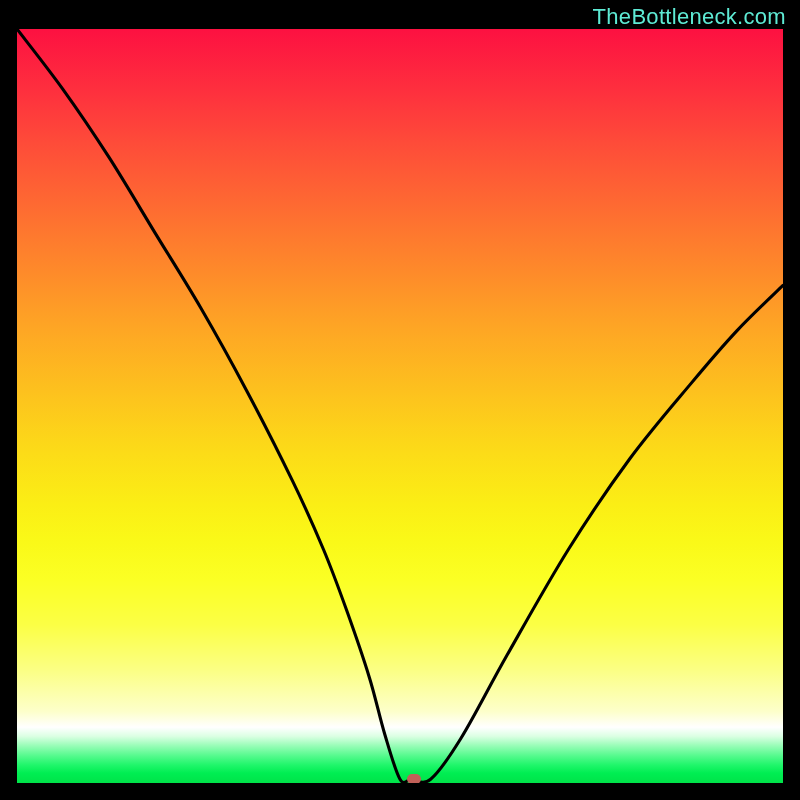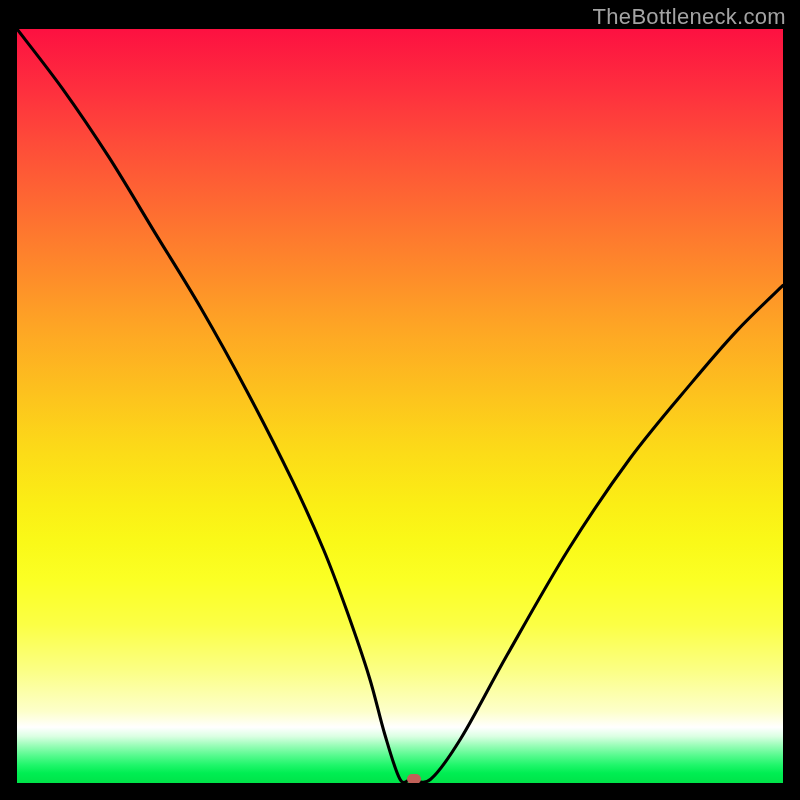--- a/index.html
+++ b/index.html
@@ -14,21 +14,21 @@
   .frame {
     position: relative;
     width: 800px;
     height: 800px;
     background: #000;
   }
   .watermark {
     position: absolute;
     top: 4px;
     right: 14px;
-    color: #a3a3a3;
+    color: #5eead4;
     font-size: 22px;
     font-weight: 500;
     letter-spacing: 0.3px;
     z-index: 10;
   }
   .plot-area {
     position: absolute;
     left: 17px;
     top: 29px;
     width: 766px;

